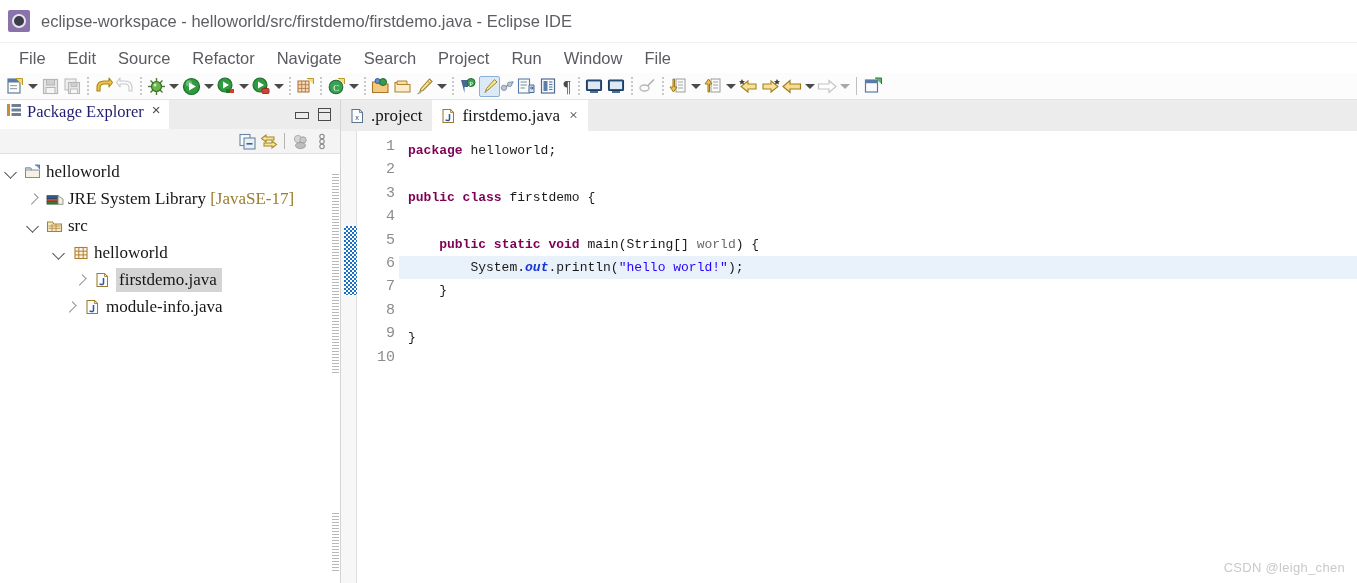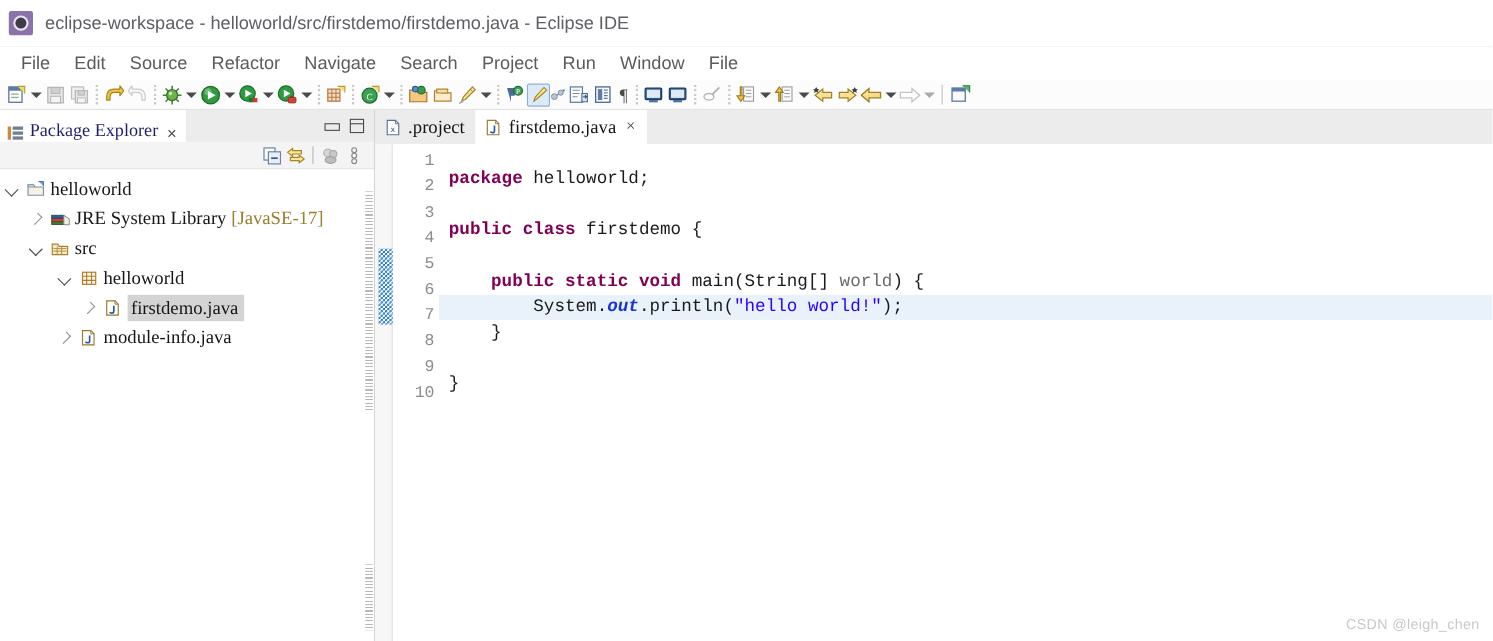--- a/index.html
+++ b/index.html
@@ -120,21 +120,21 @@
     position: relative;
   }
   #pe-tabrow {
     height: 29px;
     background: #ececec;
     display: flex; align-items: stretch;
     position: relative;
   }
   #pe-tab {
     background: #ffffff;
-    display: flex; align-items: flex-end;
+    display: flex; align-items: flex-start;
     padding: 0 8px 0 6px;
     border-top: 2px solid #ffffff;
     min-width: 0;
   }
   #pe-tab .pe-icon { margin-right: 5px; display: flex; }
   #pe-tab .pe-label {
     font-size: 16.5px; color: #1f1f6e;
     white-space: nowrap;
     font-family: "Liberation Serif", serif;
   }
@@ -265,23 +265,23 @@
     text-align: right;
     padding-top: 4px;
     font-family: "Liberation Mono", monospace;
     font-size: 15px;
     color: #8c8c8c;
     position: relative;
   }
   #gutter .gl { height: 23.4px; line-height: 23.4px; padding-right: 4px; position: relative; }
   #codepane {
     flex: 1; min-width: 0;
-    padding-top: 20px;
+    padding-top: 8px;
     font-family: "Liberation Mono", monospace;
-    font-size: 16px;
+    font-size: 13px;
     position: relative;
     overflow: hidden;
   }
   .cline {
     height: 23.4px; line-height: 23.4px;
     white-space: pre;
     padding-left: 9px;
   }
   .cline.hl { background: #e9f1fb; }
   .kw { color: #7f0055; font-weight: bold; }
@@ -730,21 +730,21 @@
         <span class="ticon">
           <svg width="15" height="16" viewBox="0 0 15 16">
             <path d="M2 1.5 L9.5 1.5 L12.5 4.5 L12.5 14.5 L2 14.5 Z" fill="#fdfdfd" stroke="#9b7b2c" stroke-width="1.05"></path>
             <path d="M9.5 1.5 L12.5 4.5 L9.5 4.5 Z" fill="#ece2c4" stroke="#9b7b2c" stroke-width=".8"></path>
             <path d="M8.5 6 L8.5 11 Q8.5 12.6 6.6 12.6 Q5.2 12.6 4.8 11.6" fill="none" stroke="#2d56a8" stroke-width="1.5"></path>
           </svg>
         </span>
         <span class="tlabel">firstdemo.java</span>
       </div>
 
-      <div class="trow" style="padding-left:48px">
+      <div class="trow" style="padding-left:60px">
         <span class="twist">
             <span class="chev chev-right"></span>
           </span>
         <span class="ticon">
           <svg width="15" height="16" viewBox="0 0 15 16">
             <path d="M2 1.5 L9.5 1.5 L12.5 4.5 L12.5 14.5 L2 14.5 Z" fill="#fdfdfd" stroke="#9b7b2c" stroke-width="1.05"></path>
             <path d="M9.5 1.5 L12.5 4.5 L9.5 4.5 Z" fill="#ece2c4" stroke="#9b7b2c" stroke-width=".8"></path>
             <path d="M8.5 6 L8.5 11 Q8.5 12.6 6.6 12.6 Q5.2 12.6 4.8 11.6" fill="none" stroke="#2d56a8" stroke-width="1.5"></path>
           </svg>
         </span>

